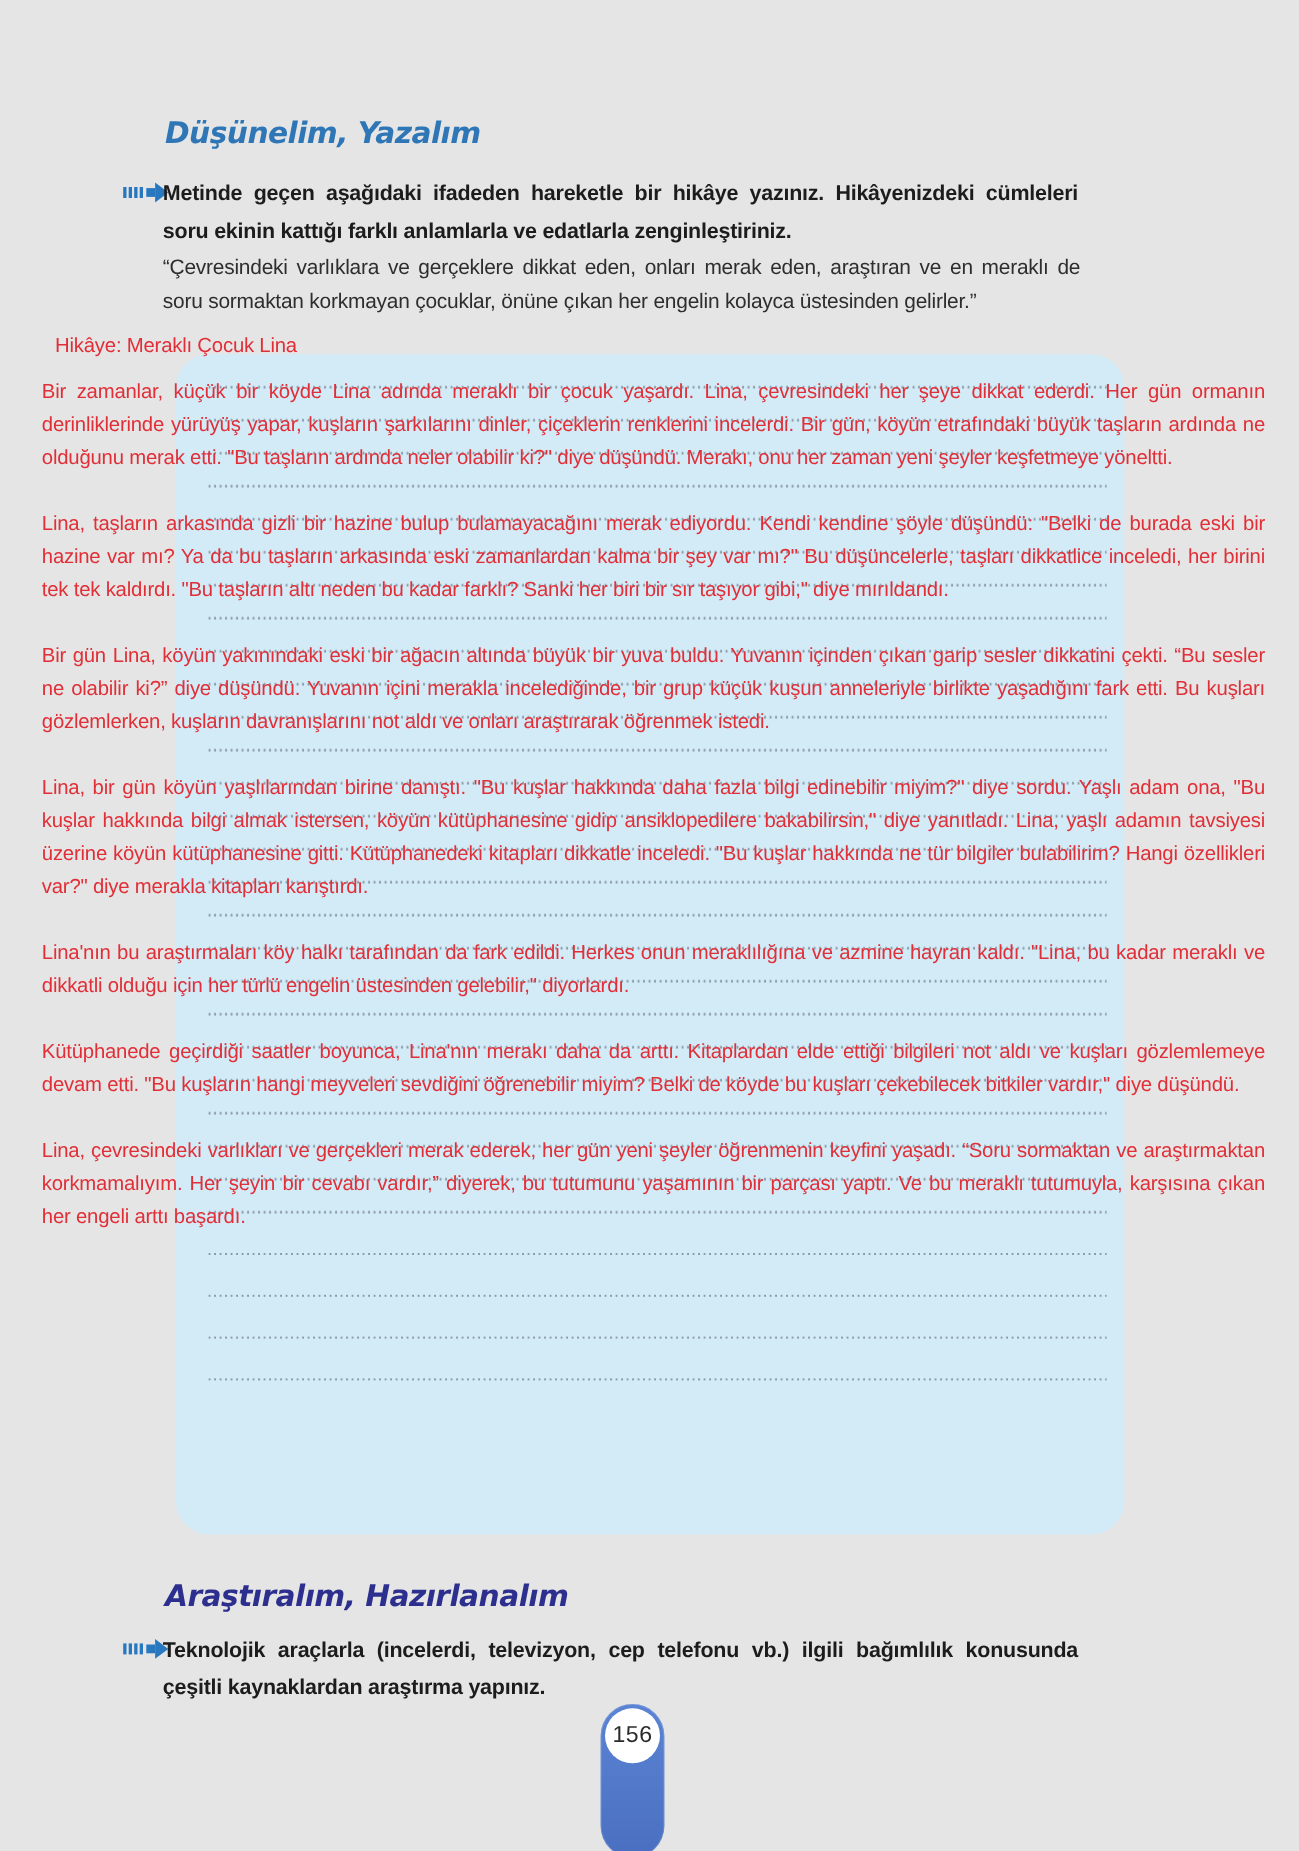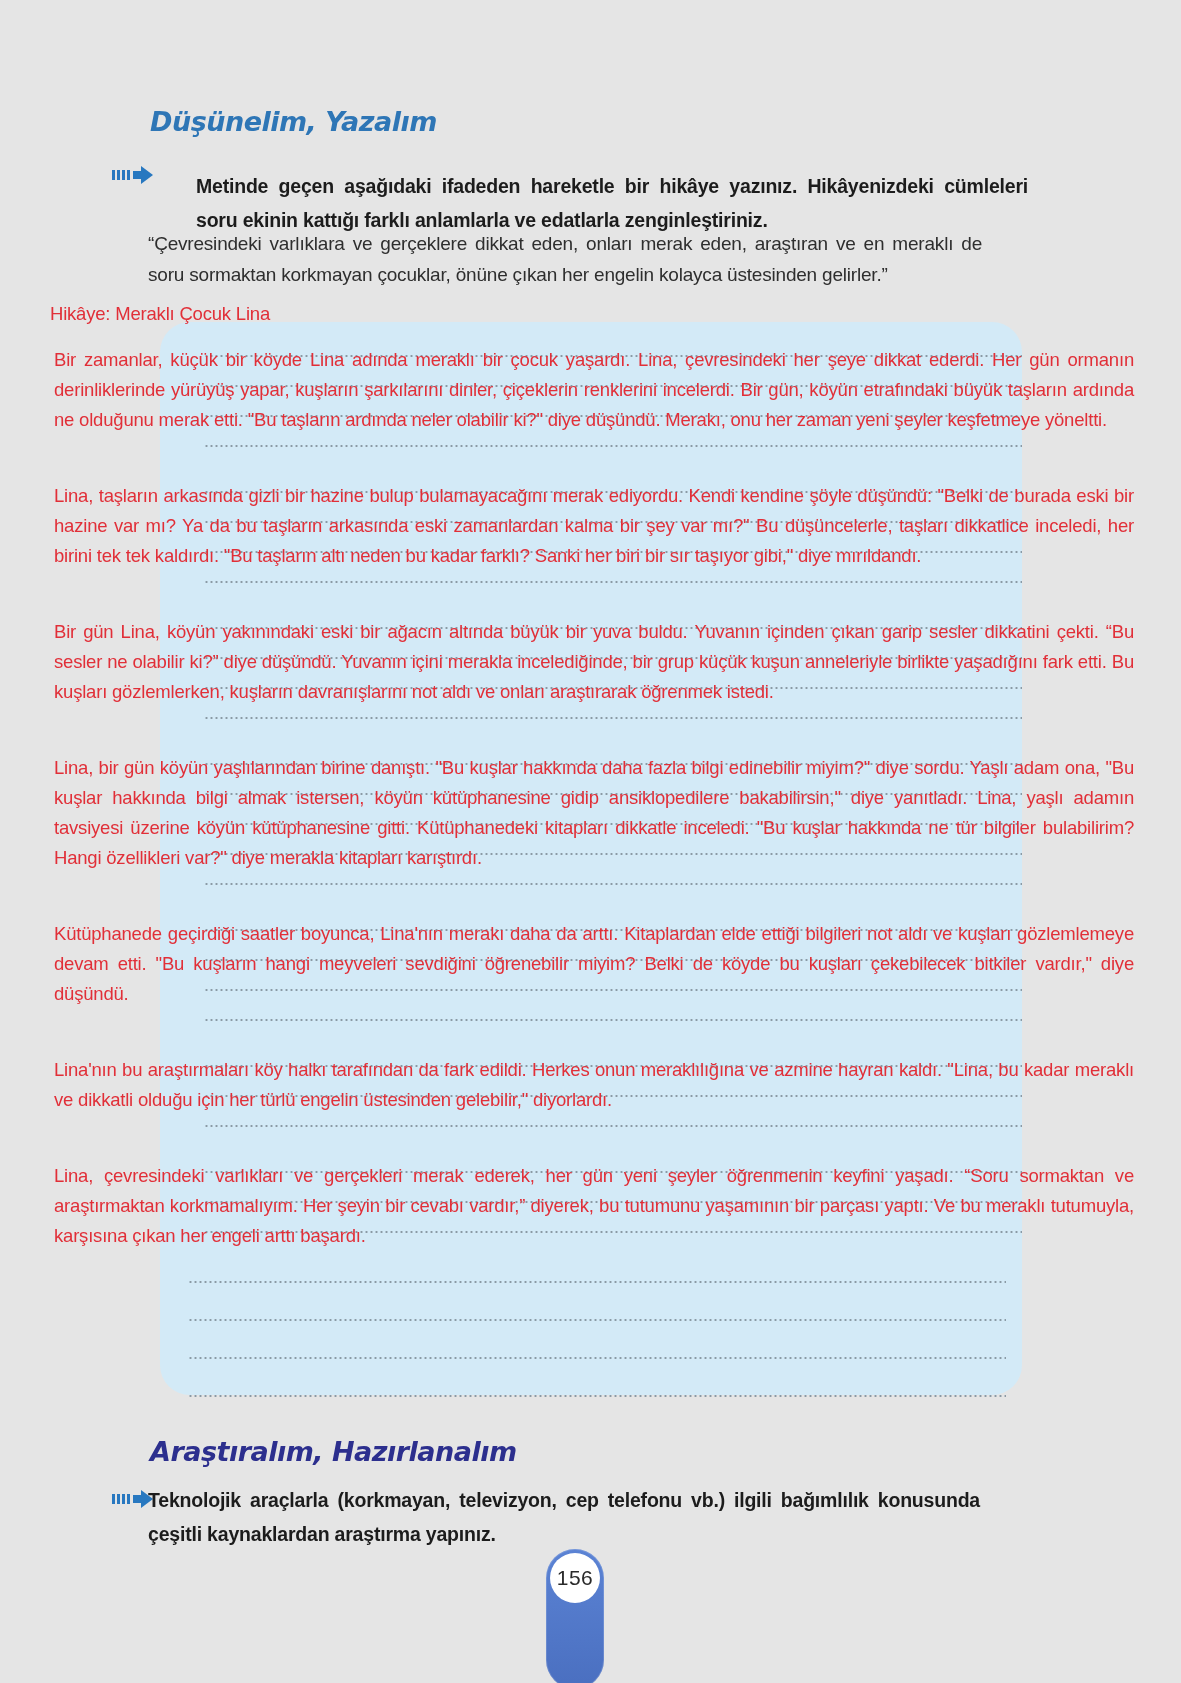--- a/index.html
+++ b/index.html
@@ -20,39 +20,39 @@
   .arrow-stem{width:8px;height:8px;background:#2878c0;margin-left:1px;}
   .arrow-head{width:0;height:0;border-top:9px solid transparent;border-bottom:9px solid transparent;border-left:12px solid #2878c0;}
   #arrow-bullet-1{left:112px;top:166px;}
   #arrow-bullet-2{left:112px;top:1490px;}
 
   .instruction{
     position:absolute;left:148px;width:832px;
     font-weight:700;font-size:19.5px;line-height:33.5px;color:#1c1c1c;
     text-align:justify;letter-spacing:-0.2px;
   }
-  #instruction-think{top:170px;margin-left:48px;}
+  #instruction-think{top:160px;}
   #instruction-research{top:1484px;}
   #quote-text{
     position:absolute;left:148px;top:228px;width:834px;
     font-size:19px;line-height:31px;color:#2e2e2e;text-align:justify;letter-spacing:-0.2px;
   }
 
   #answer-box{
     position:absolute;left:160px;top:322px;width:862px;height:1073px;
     background:#d3eaf7;border-radius:30px;
   }
 
   #story{
     position:absolute;left:38px;top:287px;width:1112px;z-index:1;
     font-size:18.5px;line-height:30px;color:#e12f38;
     text-align:justify;letter-spacing:-0.2px;
   }
   .story-title{line-height:30px;margin:12px;}
-  .story-p{position:relative;margin:16px;padding-bottom:30px;}
+  .story-p{position:relative;margin:0;padding-bottom:30px;}
   .story-p.last{padding-bottom:0;}
   .story-p::before{
     content:"";position:absolute;z-index:-1;left:150px;top:0;bottom:0;width:818px;
     background-image:radial-gradient(circle, #8a9aa5 0.9px, transparent 1.3px);
     background-size:5px 30px;background-position:0 26px;
     pointer-events:none;
   }
   #blank-lines{margin-top:4px;}
   .blank-line{
     height:38px;margin-left:150px;width:818px;
@@ -94,22 +94,22 @@
   <div id="quote-text">“Çevresindeki varlıklara ve gerçeklere dikkat eden, onları merak eden, araştıran ve en meraklı de soru sormaktan korkmayan çocuklar, önüne çıkan her engelin kolayca üstesinden gelirler.”</div>
 
   <div id="answer-box"></div>
 
   <div id="story">
     <p class="story-title">Hikâye: Meraklı Çocuk Lina</p>
     <p class="story-p">Bir zamanlar, küçük bir köyde Lina adında meraklı bir çocuk yaşardı. Lina, çevresindeki her şeye dikkat ederdi. Her gün ormanın derinliklerinde yürüyüş yapar, kuşların şarkılarını dinler, çiçeklerin renklerini incelerdi. Bir gün, köyün etrafındaki büyük taşların ardında ne olduğunu merak etti. "Bu taşların ardında neler olabilir ki?" diye düşündü. Merakı, onu her zaman yeni şeyler keşfetmeye yöneltti.</p>
     <p class="story-p">Lina, taşların arkasında gizli bir hazine bulup bulamayacağını merak ediyordu. Kendi kendine şöyle düşündü: "Belki de burada eski bir hazine var mı? Ya da bu taşların arkasında eski zamanlardan kalma bir şey var mı?" Bu düşüncelerle, taşları dikkatlice inceledi, her birini tek tek kaldırdı. "Bu taşların altı neden bu kadar farklı? Sanki her biri bir sır taşıyor gibi," diye mırıldandı.</p>
     <p class="story-p">Bir gün Lina, köyün yakınındaki eski bir ağacın altında büyük bir yuva buldu. Yuvanın içinden çıkan garip sesler dikkatini çekti. “Bu sesler ne olabilir ki?” diye düşündü. Yuvanın içini merakla incelediğinde, bir grup küçük kuşun anneleriyle birlikte yaşadığını fark etti. Bu kuşları gözlemlerken, kuşların davranışlarını not aldı ve onları araştırarak öğrenmek istedi.</p>
     <p class="story-p">Lina, bir gün köyün yaşlılarından birine danıştı. "Bu kuşlar hakkında daha fazla bilgi edinebilir miyim?" diye sordu. Yaşlı adam ona, "Bu kuşlar hakkında bilgi almak istersen, köyün kütüphanesine gidip ansiklopedilere bakabilirsin," diye yanıtladı. Lina, yaşlı adamın tavsiyesi üzerine köyün kütüphanesine gitti. Kütüphanedeki kitapları dikkatle inceledi. "Bu kuşlar hakkında ne tür bilgiler bulabilirim? Hangi özellikleri var?" diye merakla kitapları karıştırdı.</p>
+    <p class="story-p">Lina'nın bu araştırmaları köy halkı tarafından da fark edildi. Herkes onun meraklılığına ve azmine hayran kaldı. "Lina, bu kadar meraklı ve dikkatli olduğu için her türlü engelin üstesinden gelebilir," diyorlardı.</p>
     <p class="story-p">Kütüphanede geçirdiği saatler boyunca, Lina'nın merakı daha da arttı. Kitaplardan elde ettiği bilgileri not aldı ve kuşları gözlemlemeye devam etti. "Bu kuşların hangi meyveleri sevdiğini öğrenebilir miyim? Belki de köyde bu kuşları çekebilecek bitkiler vardır," diye düşündü.</p>
-    <p class="story-p">Lina'nın bu araştırmaları köy halkı tarafından da fark edildi. Herkes onun meraklılığına ve azmine hayran kaldı. "Lina, bu kadar meraklı ve dikkatli olduğu için her türlü engelin üstesinden gelebilir," diyorlardı.</p>
     <p class="story-p last">Lina, çevresindeki varlıkları ve gerçekleri merak ederek, her gün yeni şeyler öğrenmenin keyfini yaşadı. “Soru sormaktan ve araştırmaktan korkmamalıyım. Her şeyin bir cevabı vardır,” diyerek, bu tutumunu yaşamının bir parçası yaptı. Ve bu meraklı tutumuyla, karşısına çıkan her engeli arttı başardı.</p>
     <div id="blank-lines">
         <div class="blank-line"></div>
         <div class="blank-line"></div>
         <div class="blank-line"></div>
         <div class="blank-line"></div>
       </div>
   </div>
 
   <div id="heading-research" class="heading">Araştıralım, Hazırlanalım</div>
@@ -118,19 +118,19 @@
     <div class="arrow-bars">
         <span></span>
         <span></span>
         <span></span>
         <span></span>
       </div>
     <div class="arrow-stem"></div>
     <div class="arrow-head"></div>
   </div>
 
-  <div id="instruction-research" class="instruction">Teknolojik araçlarla (korkmayan, televizyon, cep telefonu vb.) ilgili bağımlılık konusunda çeşitli kaynaklardan araştırma yapınız.</div>
+  <div id="instruction-research" class="instruction">Teknolojik araçlarla (incelerdi, televizyon, cep telefonu vb.) ilgili bağımlılık konusunda çeşitli kaynaklardan araştırma yapınız.</div>
 
   <div id="page-capsule">
     <div id="page-circle">156</div>
   </div>
 
 </div>
 
 </body></html>

